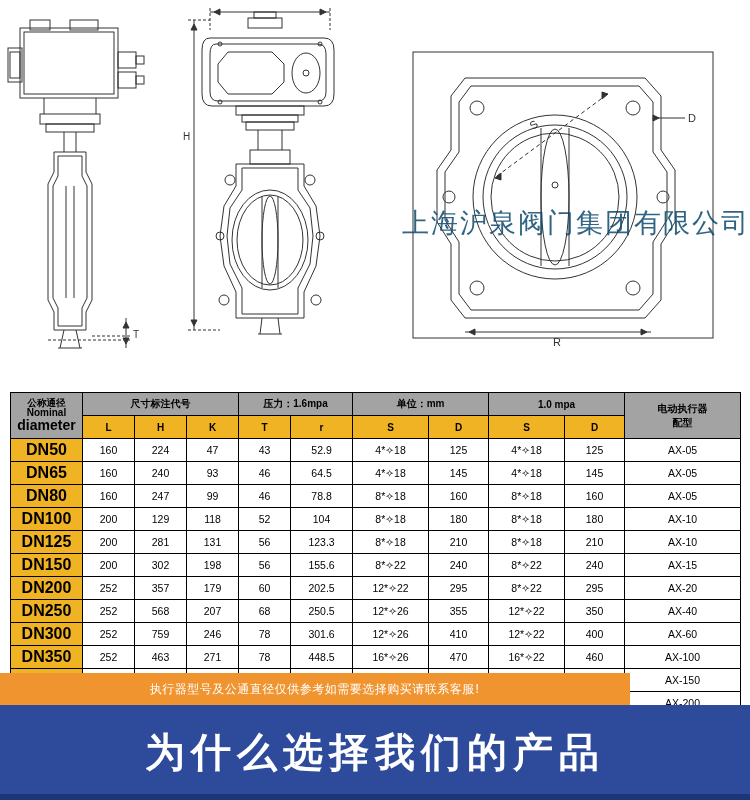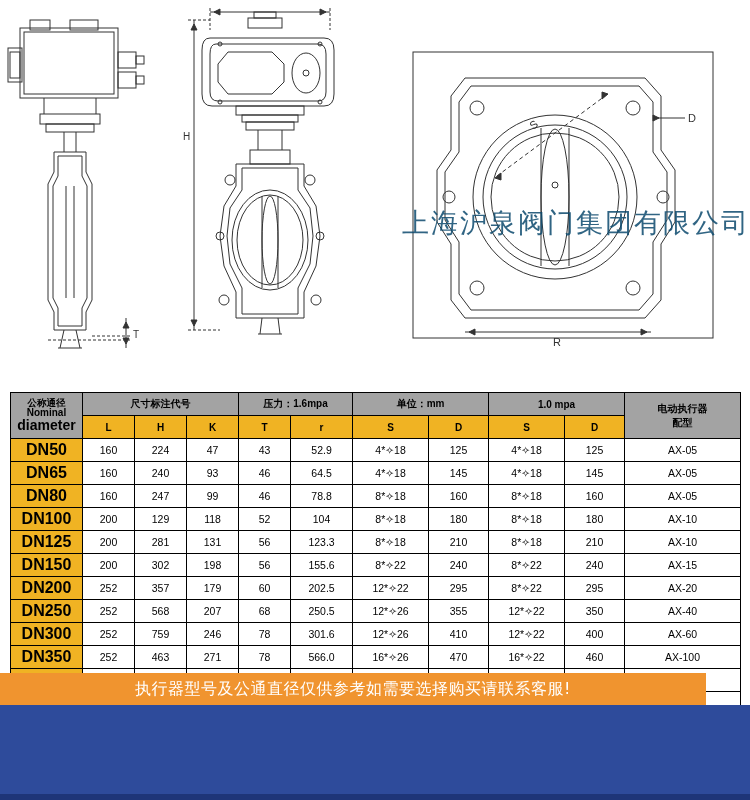--- a/index.html
+++ b/index.html
@@ -94,25 +94,25 @@
   }
   .nominal-cell .l1 { font-size: 9.5px; }
   .nominal-cell .l2 { font-size: 10px; }
   .nominal-cell .l3 { font-size: 14px; }
 
   
   .notice {
     position: absolute;
     left: 0;
     top: 673px;
-    width: 706px;
+    width: 630px;
     height: 32px;
     background: #f0942f;
     color: #ffffff;
-    font-size: 16px;
+    font-size: 12px;
     display: flex;
     align-items: center;
     justify-content: center;
     letter-spacing: 0.5px;
     font-family: "DejaVu Sans", sans-serif;
   }
 
   
   .banner {
     position: absolute;
@@ -452,21 +452,21 @@
           <td>12*✧22</td>
           <td>400</td>
           <td>AX-60</td>
         </tr>
         <tr>
           <td class="dn">DN350</td>
           <td>252</td>
           <td>463</td>
           <td>271</td>
           <td>78</td>
-          <td>566.0</td>
+          <td>448.5</td>
           <td>16*✧26</td>
           <td>470</td>
           <td>16*✧22</td>
           <td>460</td>
           <td>AX-100</td>
         </tr>
         <tr>
           <td class="dn">DN400</td>
           <td>252</td>
           <td>515</td>
@@ -492,16 +492,17 @@
           <td>565</td>
           <td>AX-200</td>
         </tr>
       </tbody>
     </table>
   </div>
 
   <div class="notice">执行器型号及公通直径仅供参考如需要选择购买请联系客服!</div>
 
   <div class="banner">
+    <div class="banner-text">为什么选择我们的产品</div>
     <div class="banner-bottom"></div>
   </div>
 
 </div>
 
 </body></html>

